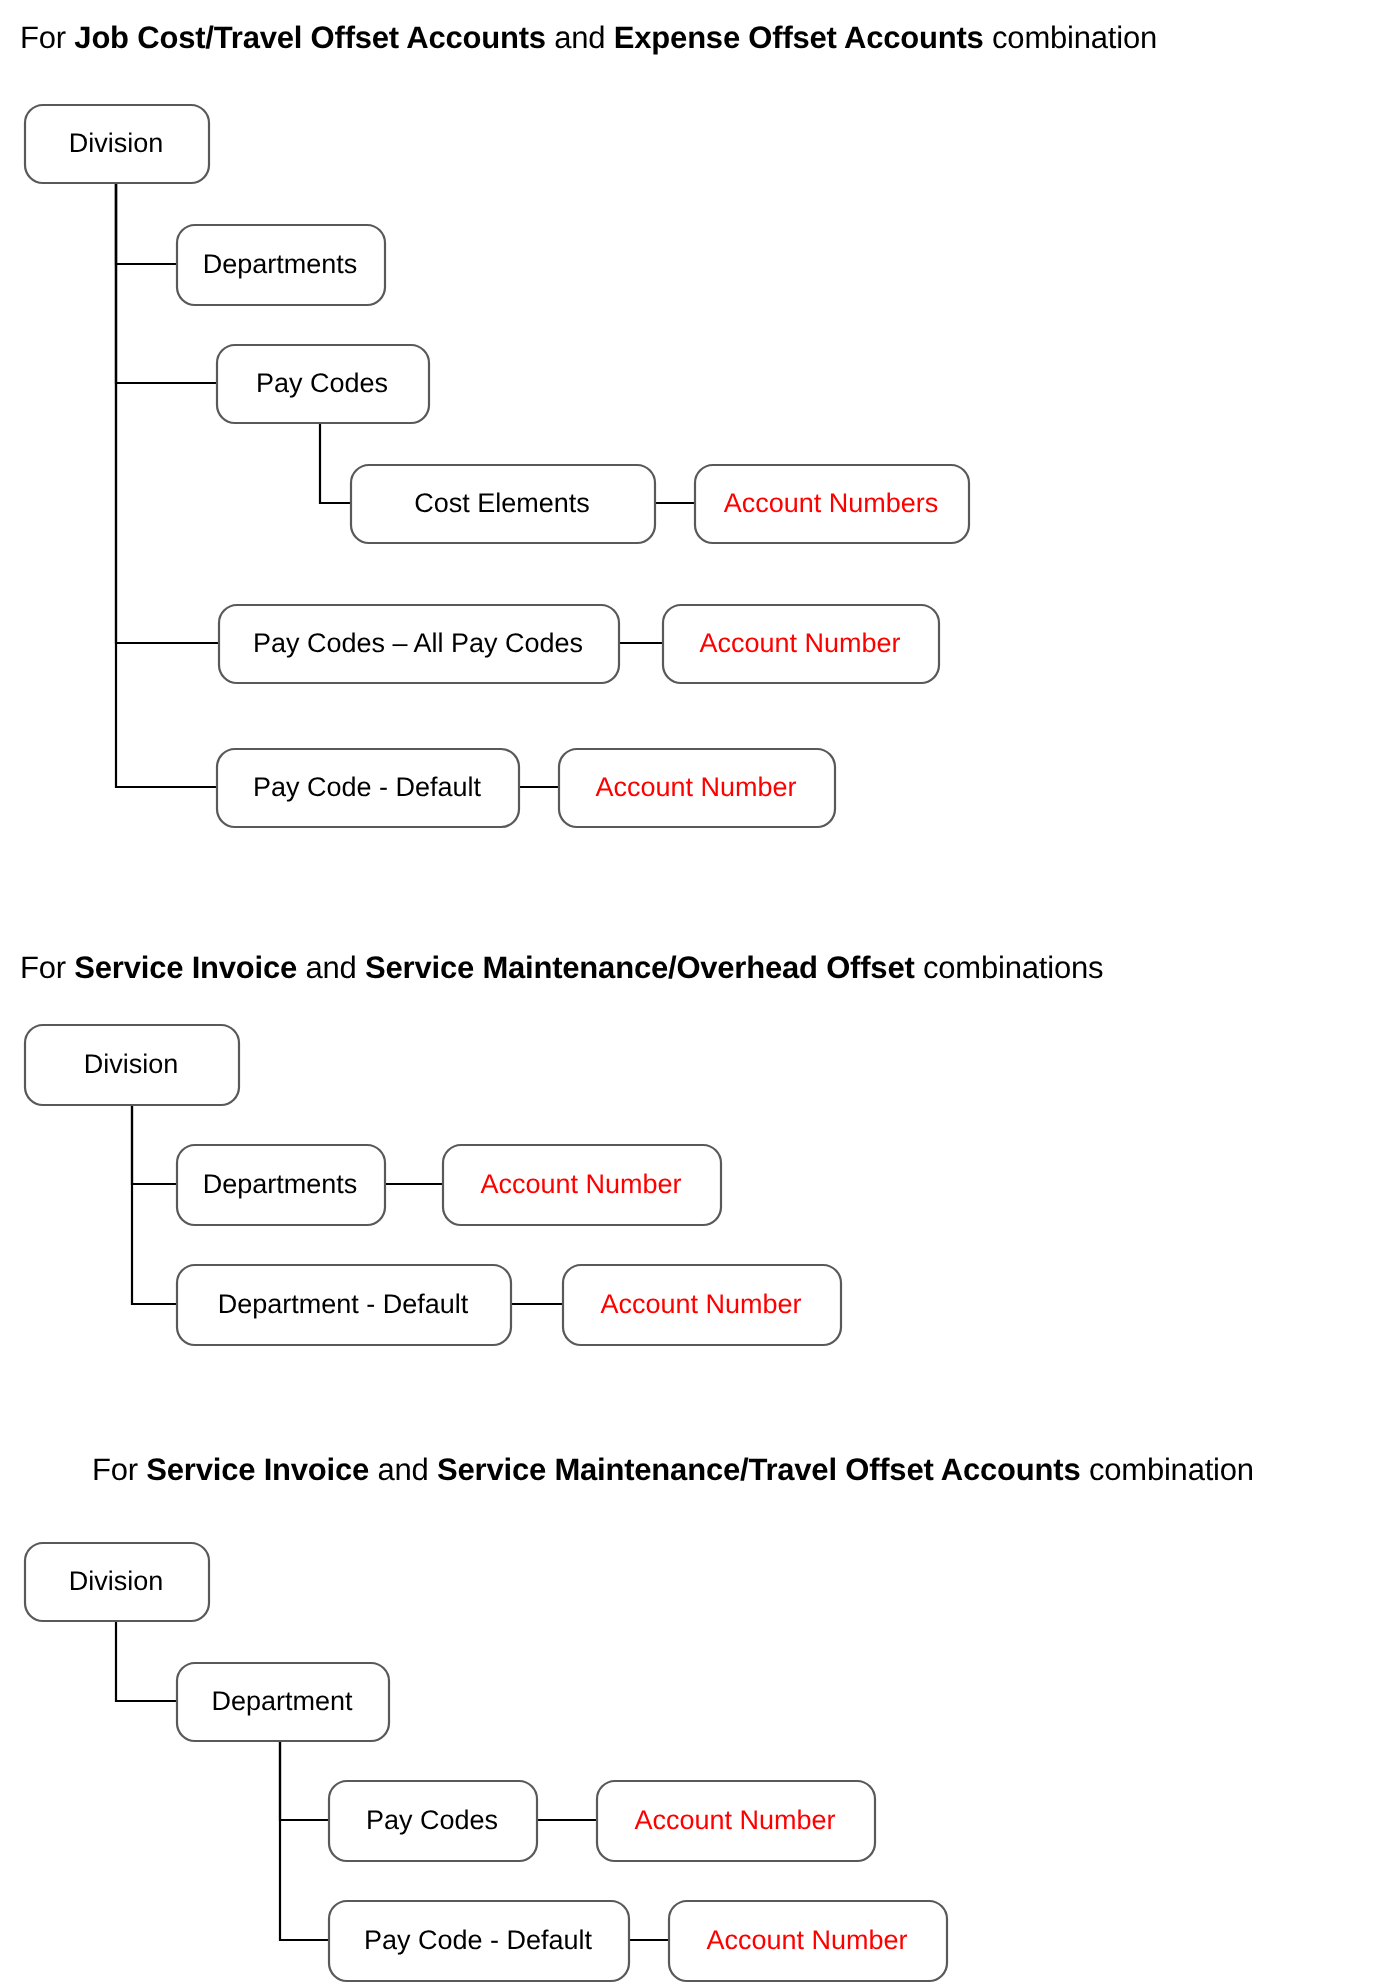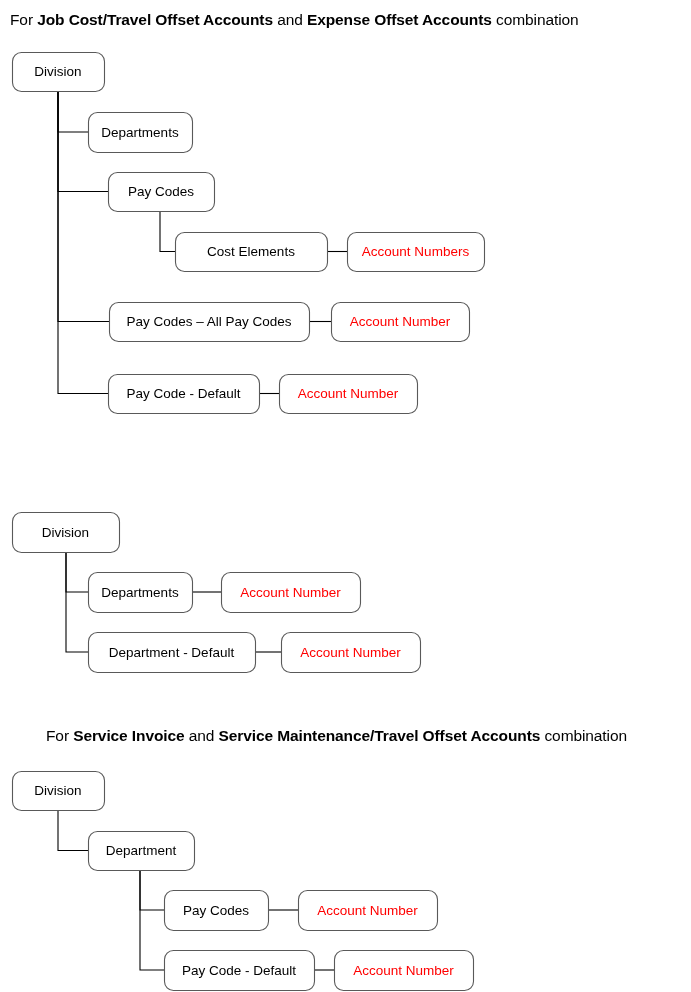--- a/index.html
+++ b/index.html
@@ -60,20 +60,23 @@
 </style>
 </head>
 <body>
 
 <div class="page">
 
   <div class="section-heading" id="heading-0" style="top:10px;">
     <span>For </span><span class="b">Job Cost/Travel Offset Accounts</span><span> and </span><span class="b">Expense Offset Accounts</span><span> combination</span>
   </div>
 
+  <div class="section-heading" id="heading-1" style="top:475px;">
+    <span>For </span><span class="b">Service Invoice</span><span> and </span><span class="b">Service Maintenance/Overhead Offset</span><span> combinations</span>
+  </div>
 
   <div class="section-heading" id="heading-2" style="top:726px;margin-left:36px;">
     <span>For </span><span class="b">Service Invoice</span><span> and </span><span class="b">Service Maintenance/Travel Offset Accounts</span><span> combination</span>
   </div>
 
   <svg class="diagram" id="diagram-canvas" width="691" height="992" viewBox="0 0 691 992" style="top:0;left:0;position:absolute;">
       <path class="connector" d="M 58 91 L 58 132 L 88 132"></path>
       <path class="connector" d="M 58 91 L 58 191.5 L 108 191.5"></path>
       <path class="connector" d="M 58 91 L 58 321.5 L 109 321.5"></path>
       <path class="connector" d="M 58 91 L 58 393.5 L 108 393.5"></path>

